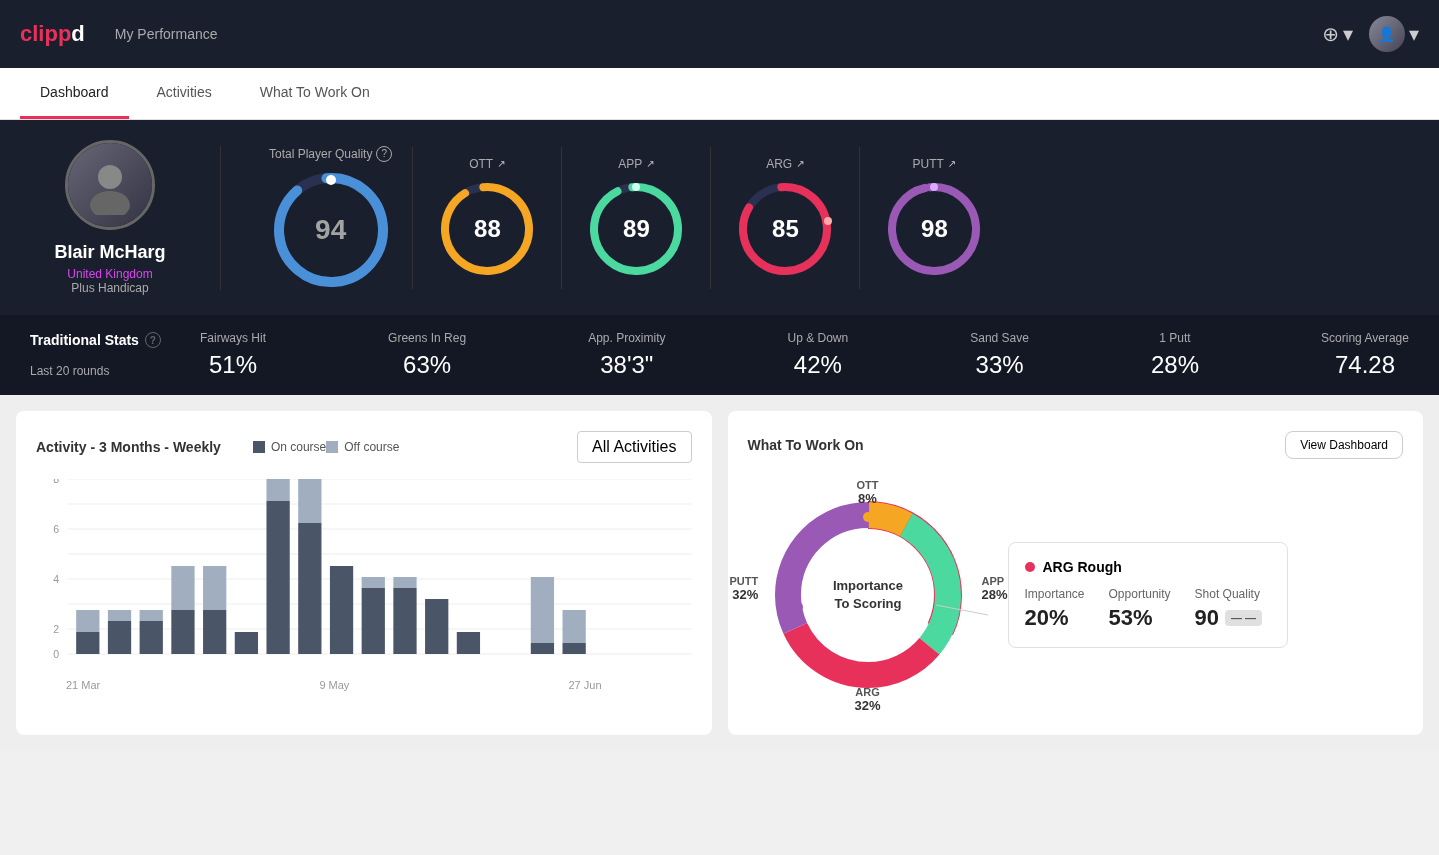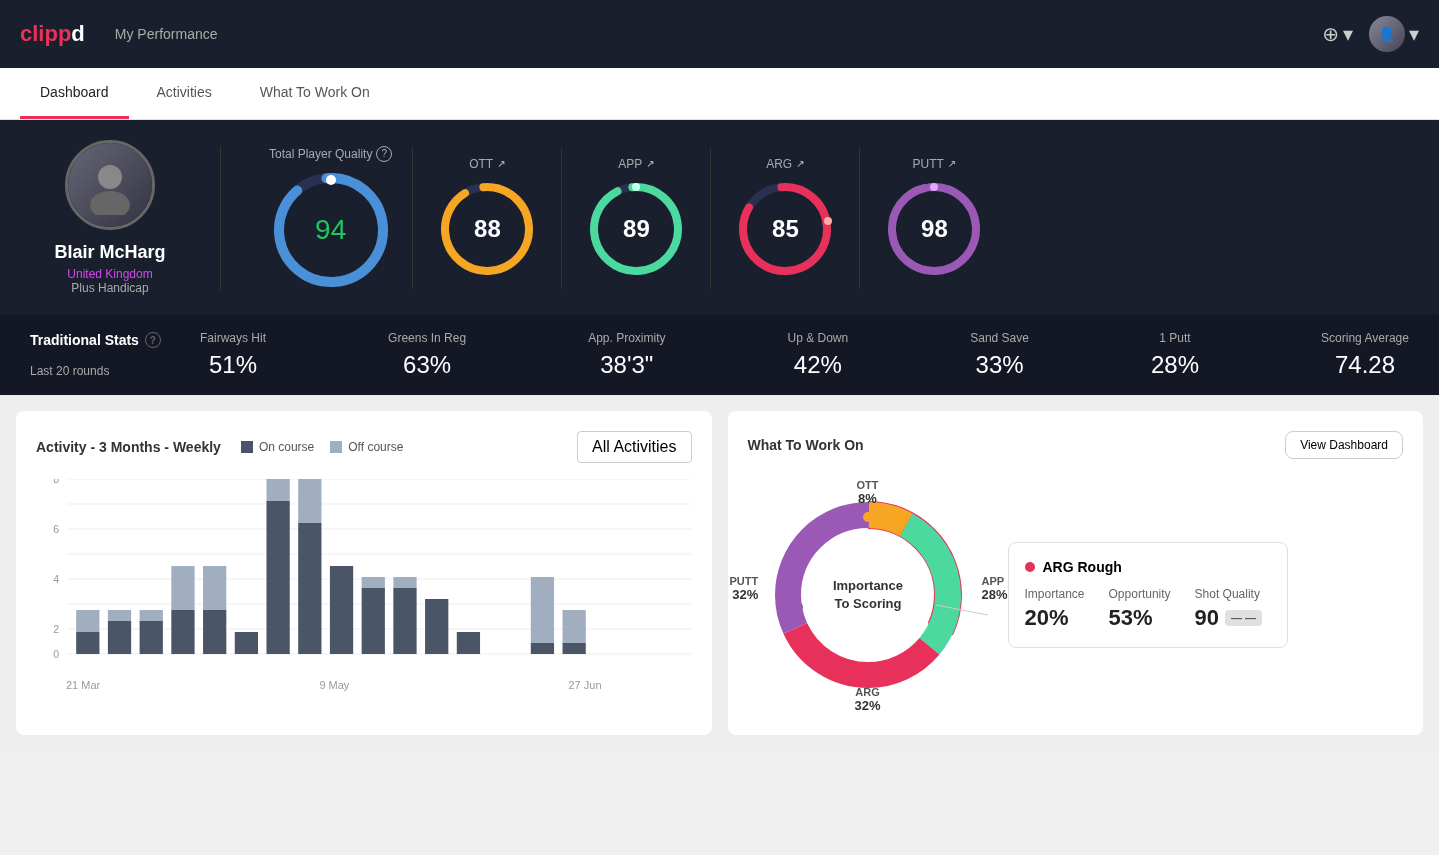--- a/index.html
+++ b/index.html
@@ -53,21 +53,21 @@
     .player-handicap { color: #aaa; font-size: 12px; }
 
     
     .quality-scores { display: flex; align-items: center; gap: 0; border-left: 1px solid #333; padding-left: 48px; flex: 1; }
     .quality-main { display: flex; flex-direction: column; align-items: center; margin-right: 20px; }
     .quality-label { color: #aaa; font-size: 12px; margin-bottom: 8px; display: flex; align-items: center; gap: 4px; }
     .help-icon { width: 16px; height: 16px; border-radius: 50%; border: 1px solid #aaa; display: inline-flex; align-items: center; justify-content: center; font-size: 10px; color: #aaa; }
 
     
     .circle-container { position: relative; display: inline-flex; align-items: center; justify-content: center; }
-    .circle-score { position: absolute; font-size: 28px; font-weight: normal; color: #22c55e; }
+    .circle-score { position: absolute; font-size: 28px; font-weight: bold; color: #a3a3a3; }
     .circle-score-sm { position: absolute; font-size: 24px; font-weight: bold; color: #fff; }
     .metric-item { display: flex; flex-direction: column; align-items: center; padding: 10px 24px; border-left: 1px solid #333; }
     .metric-label { color: #aaa; font-size: 12px; margin-bottom: 8px; display: flex; align-items: center; gap: 4px; }
     .arrow-up { color: #ccc; font-size: 10px; }
 
     
     .trad-stats {
       background: #141825;
       padding: 16px 30px;
       display: flex;
@@ -82,21 +82,21 @@
     .stat-item-label { color: #aaa; font-size: 12px; margin-bottom: 6px; }
     .stat-item-value { color: #fff; font-size: 24px; font-weight: 300; }
 
     
     .bottom-panels { display: flex; gap: 16px; padding: 16px; background: #eee; }
     .panel { background: #fff; border-radius: 8px; flex: 1; padding: 20px; }
 
     
     .chart-header { display: flex; align-items: center; margin-bottom: 16px; }
     .chart-title { font-size: 14px; font-weight: 600; color: #333; }
-    .chart-legend { display: flex; align-items: flex-end; gap: 16px; margin-left: 20px; }
+    .chart-legend { display: flex; align-items: flex-end; gap: 0; margin-left: 32px; }
     .legend-item { display: flex; align-items: center; gap: 6px; font-size: 12px; color: #555; }
     .legend-dot { width: 12px; height: 12px; }
     .all-activities-btn { margin-left: auto; border: 1px solid #ccc; background: #fff; padding: 6px 14px; font-size: 16px; border-radius: 4px; cursor: pointer; }
 
     
     .wtwo-header { display: flex; align-items: center; margin-bottom: 16px; }
     .wtwo-title { font-size: 14px; font-weight: 600; color: #333; }
     .view-dashboard-btn { margin-left: auto; border: 1px solid #ccc; background: #fff; padding: 6px 14px; font-size: 12px; border-radius: 8px; cursor: pointer; }
 
     .wtwo-content { display: flex; align-items: center; gap: 20px; }

